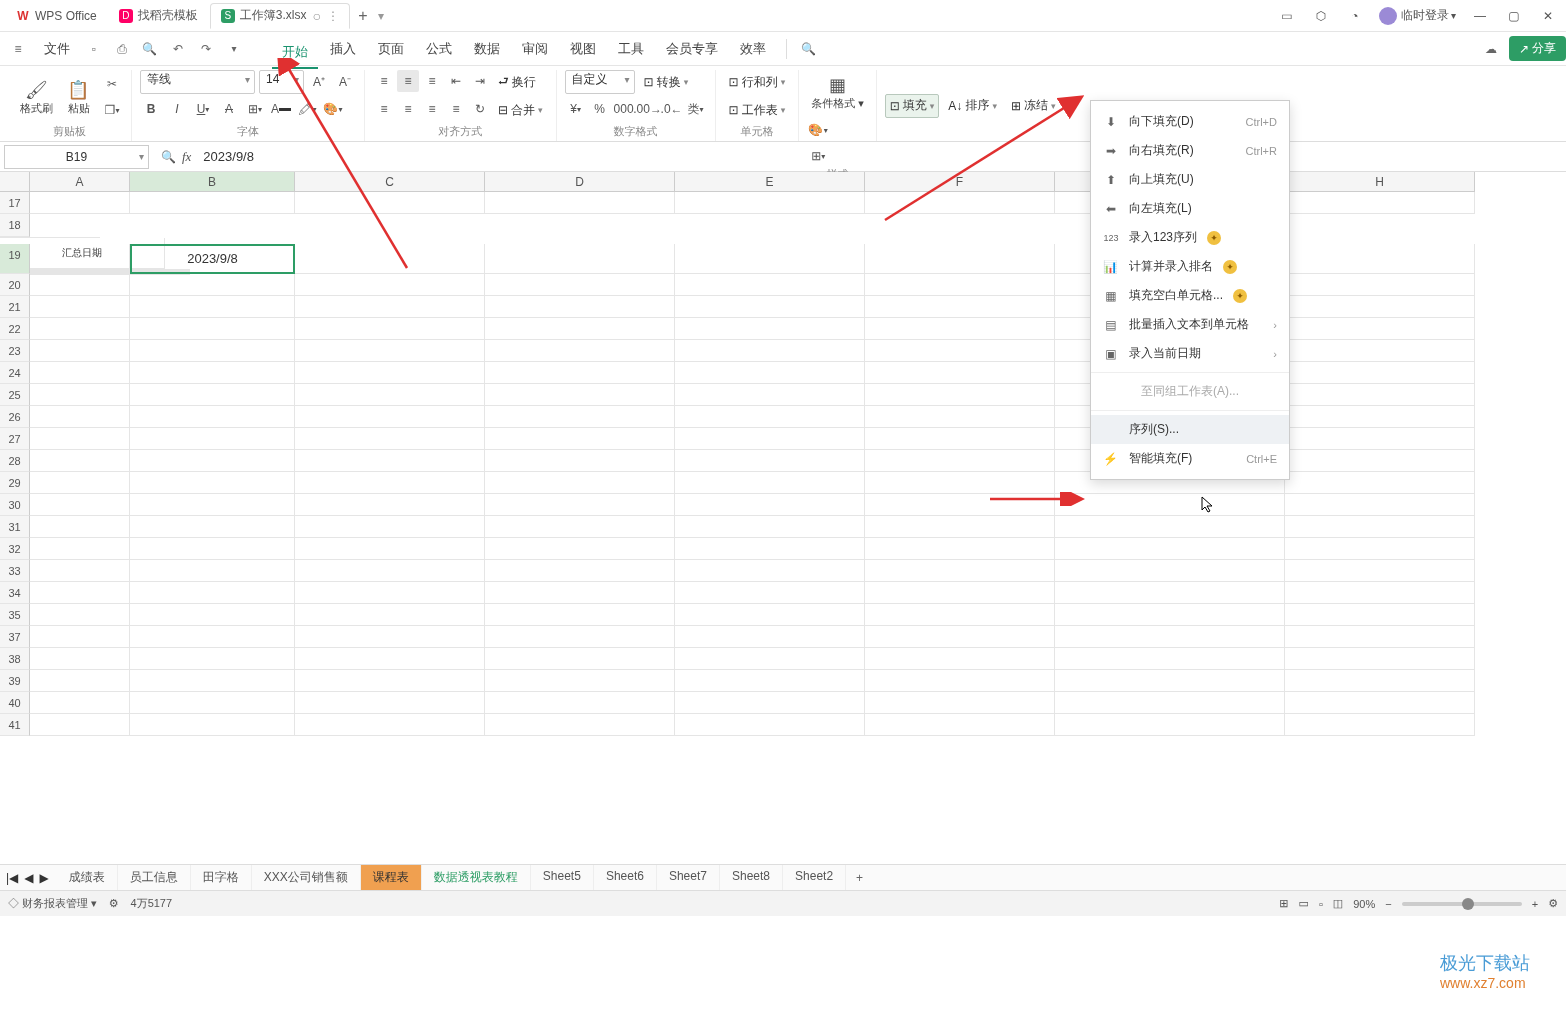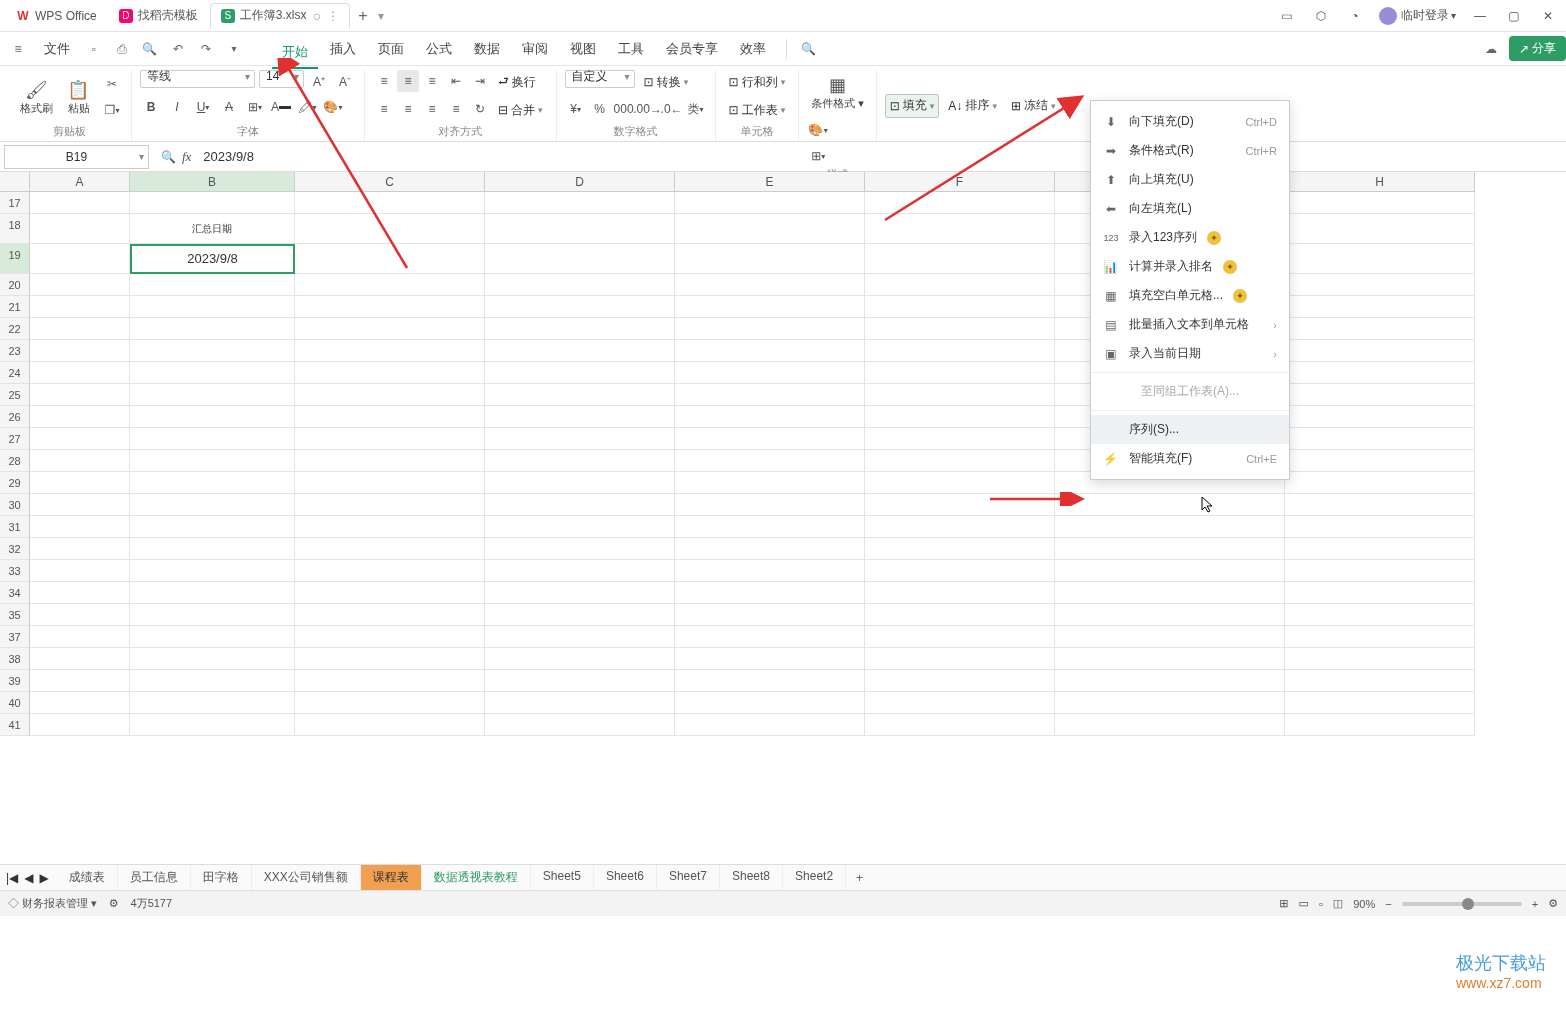--- a/index.html
+++ b/index.html
@@ -21,21 +21,21 @@
 .share{margin-left:auto;display:flex;align-items:center;}
 .sharebtn{background:#2d9d65;color:#fff;padding:4px 10px;border-radius:4px;font-size:12px;display:flex;align-items:center;gap:3px;}
 .ribbon{height:76px;background:#fff;border-bottom:1px solid #ddd;display:flex;padding:4px 8px 0;}
 .rgroup{display:flex;flex-direction:column;padding:0 8px;border-right:1px solid #eee;}
 .rgroup .grow{display:flex;align-items:center;gap:4px;flex:1;}
 .rgroup .glabel{text-align:center;font-size:11px;color:#888;padding-bottom:2px;}
 .rbtn{display:flex;flex-direction:column;align-items:center;padding:4px;cursor:pointer;min-width:36px;}
 .rbtn .ico{font-size:18px;color:#555;height:22px;display:flex;align-items:center;}
 .rbtn .lbl{font-size:11px;color:#444;}
 .smallbtn{width:22px;height:22px;display:flex;align-items:center;justify-content:center;color:#555;border-radius:2px;cursor:pointer;}
-.fontsel{height:18px;border:1px solid #ccc;border-radius:2px;padding:0 18px 6px 6px;font-size:12px;display:flex;align-items:center;background:#fff;position:relative;cursor:pointer;}
+.fontsel{height:24px;border:1px solid #ccc;border-radius:2px;padding:0 18px 6px 6px;font-size:12px;display:flex;align-items:center;background:#fff;position:relative;cursor:pointer;}
 .fontsel::after{content:"▾";position:absolute;right:4px;color:#888;font-size:10px;}
 .dropbtn{height:24px;border:1px solid transparent;border-radius:2px;padding:0 4px;display:flex;align-items:center;gap:3px;font-size:12px;cursor:pointer;}
 .dropbtn .arr{font-size:9px;color:#888;}
 .fmlbar{height:30px;display:flex;align-items:center;border-bottom:1px solid #ddd;}
 .namebox{width:145px;height:24px;margin:12px 4px;border:1px solid #ccc;display:flex;align-items:center;justify-content:center;font-size:12px;position:relative;}
 .namebox::after{content:"▾";position:absolute;right:4px;color:#888;font-size:10px;}
 .fxarea{display:flex;align-items:center;flex:1;padding-left:8px;gap:6px;}
 .fxarea .fx{font-family:serif;font-style:italic;font-size:13px;color:#555;}
 .fxinput{flex:1;font-size:13px;padding:0 6px;}
 .sheet{position:relative;height:692px;overflow:hidden;}
@@ -62,21 +62,21 @@
 .filldrop .item{display:flex;align-items:center;padding:6px 12px;font-size:12px;color:#333;gap:10px;cursor:pointer;}
 .filldrop .item.hover{background:#eef1f4;}
 .filldrop .item.disabled{color:#aaa;}
 .filldrop .item .iico{width:16px;height:16px;display:flex;align-items:center;justify-content:center;color:#666;}
 .filldrop .item .sc{margin-left:auto;color:#999;font-size:11px;}
 .filldrop .item .arr{margin-left:auto;color:#999;font-size:11px;}
 .filldrop .sep{height:1px;background:#eee;margin:4px 0;}
 .gold{width:14px;height:14px;border-radius:50%;background:#f0c040;display:flex;align-items:center;justify-content:center;font-size:9px;color:#8a5a00;}
 
 .arrow{position:absolute;pointer-events:none;}
-.watermark{position:absolute;right:20px;bottom:42px;font-size:12px;color:#4a9cd6;font-family:"KaiTi",serif;}
+.watermark{position:absolute;right:36px;bottom:42px;font-size:12px;color:#4a9cd6;font-family:"KaiTi",serif;}
 .watermark .url{font-size:14px;color:#e08030;}
 </style>
 </head>
 <body>
 
 <div class="titlebar">
   <div class="tab">
       <span class="ico" style="color:#d33;font-weight:bold">W</span>
       <span>WPS Office</span>
     </div>
@@ -284,21 +284,21 @@
         <div class="rh">17</div>
         <div class="cell wA"></div>
         <div class="cell wB"></div>
         <div class="cell wOther"></div>
         <div class="cell wOther"></div>
         <div class="cell wOther"></div>
         <div class="cell wOther"></div>
         <div class="cell wOther" style="width: 230px;"></div>
         <div class="cell wOther"></div>
       </div>
-      <div class="row" style="height: 30px;">
+      <div class="row" style="height: 30px; flex-direction: column;">
         <div class="rh">18</div>
         <div class="cell wA"></div>
         <div class="cell wB" style="font-size: 10px; line-height: 30px;">汇总日期</div>
         <div class="cell wOther"></div>
         <div class="cell wOther"></div>
         <div class="cell wOther"></div>
         <div class="cell wOther"></div>
         <div class="cell wOther" style="width: 230px;"></div>
         <div class="cell wOther"></div>
       </div>
@@ -548,21 +548,21 @@
 </div>
 
 <div class="filldrop">
   <div class="item">
       <span class="iico">⬇</span>
       <span>向下填充(D)</span>
       <span class="sc">Ctrl+D</span>
     </div>
   <div class="item">
       <span class="iico">➡</span>
-      <span>条件格式(R)</span>
+      <span>向右填充(R)</span>
       <span class="sc">Ctrl+R</span>
     </div>
   <div class="item">
       <span class="iico">⬆</span>
       <span>向上填充(U)</span>
     </div>
   <div class="item">
       <span class="iico">⬅</span>
       <span>向左填充(L)</span>
     </div>

